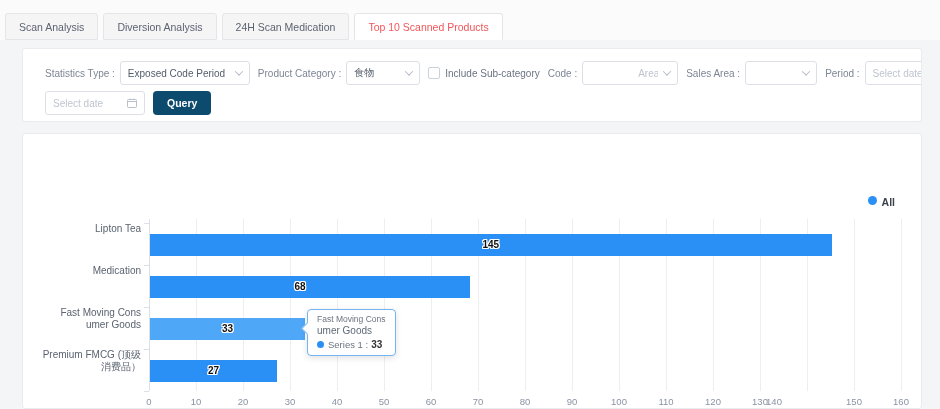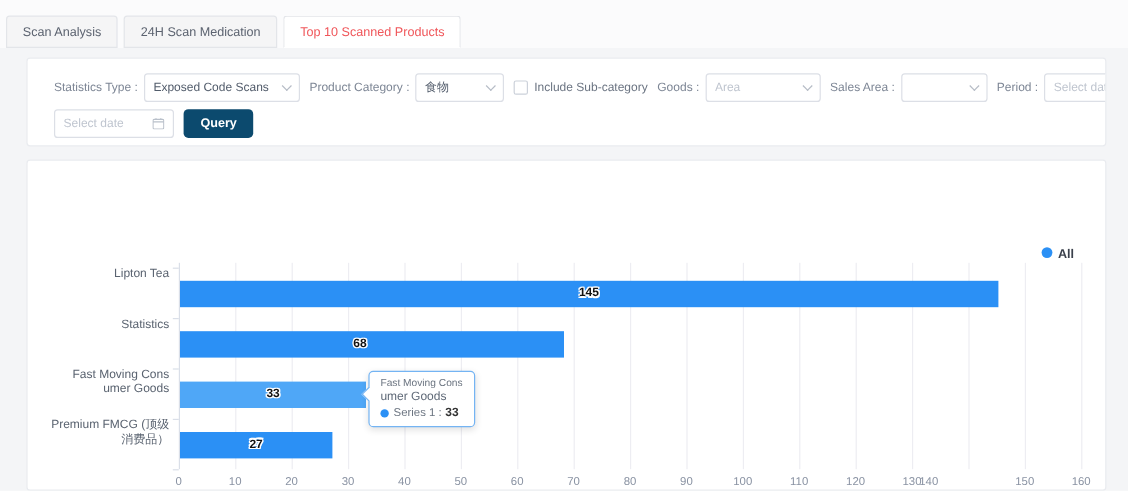--- a/index.html
+++ b/index.html
@@ -20,36 +20,36 @@
   .filter-card { left:22px; top:48px; width:900px; height:74px; padding:12px 0 0 22px; overflow:hidden; }
   .chart-card  { left:22px; top:133px; width:900px; height:276px; overflow:hidden; }
 
   
   .frow { display:flex; white-space:nowrap; margin-bottom:6px; }
   .fgroup { display:flex; align-items:center; margin-right:8px; }
   .flabel { font-size:10px; color:#7d8695; margin-right:5px; }
   .select, .dateinput { height:24px; background:#fff; border:1px solid #dcdfe6; border-radius:3px;
             display:flex; align-items:center; padding:0 7px; font-size:10px; color:#525c6b; cursor:pointer; }
   .select .sval { flex:1; overflow:hidden; }
-  .placeholder { color:#bfc5cf; }
+  .placeholder { color:#bfc5cf;margin-left:48px; }
   .chev { width:6px; height:6px; border-right:1px solid #b6bcc6; border-bottom:1px solid #b6bcc6;
           transform:rotate(45deg) translate(-1px,-1px); margin-left:6px; flex:none; }
   .dateinput input { border:none; outline:none; flex:1; width:100%; font-size:10px; color:#525c6b;
           font-family:"Liberation Sans",sans-serif; background:transparent; }
   .dateinput input::placeholder { color:#bfc5cf; }
   .cal { flex:none; margin-left:5px; }
   .cb { width:12px; height:12px; border:1px solid #ccd1da; border-radius:2px; background:#fff;
         margin-right:5px; cursor:pointer; flex:none; }
   .cblabel { font-size:10px; color:#6b7482; cursor:pointer; }
   .btn-query { height:24px; padding:0 14px; background:#0c4a6e; color:#fff; border:none;
         border-radius:4px; font-size:10.5px; font-weight:bold; cursor:pointer;
         font-family:"Liberation Sans",sans-serif; }
 
   
-  .legend { position:absolute; right:26px; top:72px; display:flex; align-items:flex-start; cursor:pointer; }
+  .legend { position:absolute; right:26px; top:62px; display:flex; align-items:flex-start; cursor:pointer; }
   .legend .dot { width:9px; height:9px; border-radius:50%; background:#2b90f5; margin-right:5px; }
   .legend .ltext { font-size:10.5px; font-weight:bold; color:#3b414c; }
 
   .gridline { position:absolute; width:1px; background:#ededf2; }
   .gridline.axisline { background:#dadfe8; }
   .ytickmark { position:absolute; width:5px; height:1px; background:#dadfe8; }
   .xtick { position:absolute; width:34px; text-align:center; font-size:9.5px; color:#8a93a3; }
   .catlabel { position:absolute; display:flex; flex-direction:column; justify-content:flex-start;
               align-items:flex-end; font-size:10px; color:#5a6370; line-height:12px; text-align:right; }
   .bar { position:absolute; height:22px; background:#2b90f5; cursor:pointer; }
@@ -69,46 +69,47 @@
   .ttseries { font-size:9.5px; color:#6b7480; margin-right:3px; }
   .ttval { font-size:10px; font-weight:bold; color:#333; }
 </style>
 </head>
 <body>
 
 <div class="page">
 
   <header class="tabbar">
     <div class="tab">Scan Analysis</div>
+    <div class="tab">Diversion Analysis</div>
     <div class="tab">24H Scan Medication</div>
     <div class="tab active">Top 10 Scanned Products</div>
   </header>
 
   <section class="card filter-card">
     <div class="frow">
       <div class="fgroup">
         <span class="flabel">Statistics Type :</span>
         <div class="select" style="width:130px">
-          <span class="sval">Exposed Code Scans</span>
+          <span class="sval">Exposed Code Period</span>
           <span class="chev"></span>
         </div>
       </div>
       <div class="fgroup">
         <span class="flabel">Product Category :</span>
         <div class="select" style="width:74px">
           <span class="sval">食物</span>
           <span class="chev"></span>
         </div>
       </div>
       <div class="fgroup">
         <span class="cb"></span>
         <span class="cblabel">Include Sub-category</span>
       </div>
       <div class="fgroup">
-        <span class="flabel">Goods :</span>
+        <span class="flabel">Code :</span>
         <div class="select" style="width:96px">
           <span class="sval placeholder">Area</span>
           <span class="chev"></span>
         </div>
       </div>
       <div class="fgroup">
         <span class="flabel">Sales Area :</span>
         <div class="select" style="width:72px">
           <span class="sval"></span>
           <span class="chev"></span>
@@ -184,21 +185,21 @@
         <div class="ytickmark" style="left: 121px; top: 131px;"></div>
         <div class="ytickmark" style="left: 121px; top: 173px;"></div>
         <div class="ytickmark" style="left: 121px; top: 215px;"></div>
         <div class="ytickmark" style="left: 121px; top: 257px;"></div>
         <div class="catlabel" style="left: 6px; top: 89px; width: 112px; height: 42px;">
           <span>Lipton Tea</span>
         </div>
         <div class="bar" style="left: 127px; top: 100px; width: 681.5px; background: rgb(43, 144, 245);"></div>
         <div class="barval" style="left: 127px; top: 105px; width: 681.5px;">145</div>
         <div class="catlabel" style="left: 6px; top: 131px; width: 112px; height: 42px;">
-          <span>Statistics</span>
+          <span>Medication</span>
         </div>
         <div class="bar" style="left: 127px; top: 142px; width: 319.6px; background: rgb(43, 144, 245);"></div>
         <div class="barval" style="left: 127px; top: 147px; width: 300px;">68</div>
         <div class="catlabel" style="left: 6px; top: 173px; width: 112px; height: 42px;">
           <span>Fast Moving Cons</span>
           <span>umer Goods</span>
         </div>
         <div class="bar hl" style="left: 127px; top: 184px; width: 155.1px; background: rgb(79, 167, 247);"></div>
         <div class="barval" style="left: 127px; top: 189px; width: 155.1px;">33</div>
         <div class="catlabel" style="left: 6px; top: 215px; width: 112px; height: 42px;">

